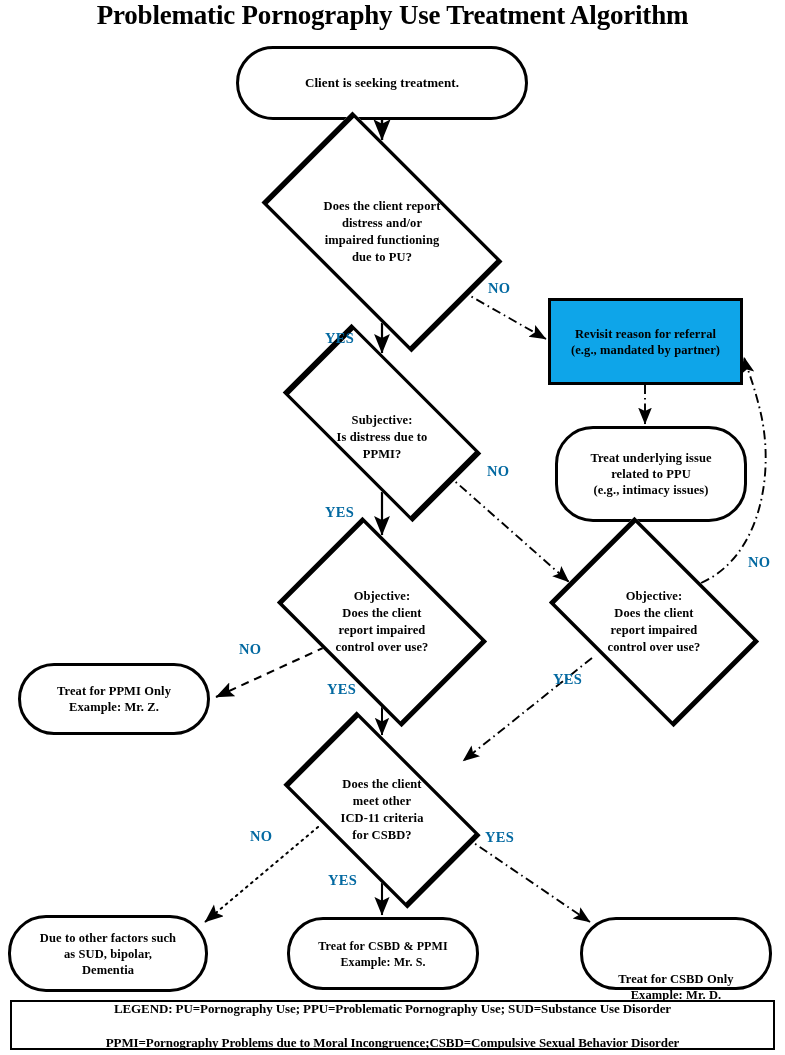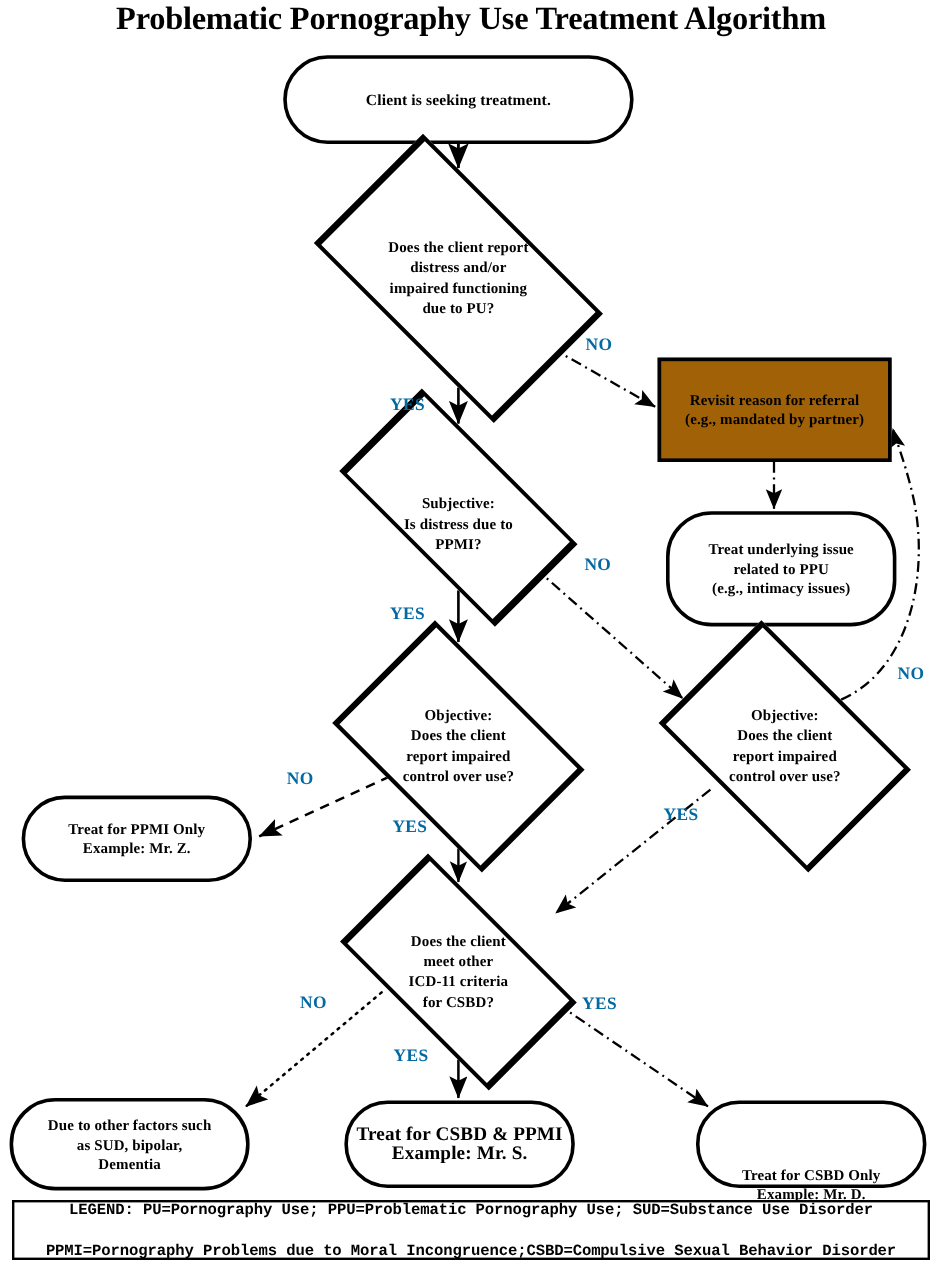--- a/index.html
+++ b/index.html
@@ -38,21 +38,21 @@
 
   
   .term{
     border:3.5px solid #000;
     background:#fff;
   }
 
   
   .rect{
     border:3.5px solid #000;
-    background:#a16207;
+    background:#0ea5e9;
     border-radius:0;
   }
 
   
   .diamond .shape{
     position:absolute;left:50%;top:50%;
     background:#fff;
     border:4px solid #000;
     box-sizing:border-box;
     transform-origin:center center;
@@ -216,41 +216,41 @@
 for CSBD?</div>
   </div>
 
   <div class="node term" style="left:8px;top:915px;width:200px;height:77px;border-radius:38px;">
     <div class="txt" style="font-size:12.5px;line-height:16px;">Due to other factors such
 as SUD, bipolar,
 Dementia</div>
   </div>
 
   <div class="node term" style="left:287px;top:917px;width:192px;height:73px;border-radius:36px;">
-    <div class="txt" style="font-size:16px;line-height:16px;">Treat for CSBD &amp; PPMI
+    <div class="txt" style="font-size:12px;line-height:16px;">Treat for CSBD &amp; PPMI
 Example: Mr. S.</div>
   </div>
 
   <div class="node term" style="left:580px;top:917px;width:192px;height:73px;border-radius:36px;">
     <div class="txt" style="font-size:12.5px;line-height:16px;margin-top:33px;">Treat for CSBD Only
 Example: Mr. D.</div>
   </div>
 
   <div class="elabel" style="left:325px;top:330px;">YES</div>
   <div class="elabel" style="left:488px;top:280px;">NO</div>
   <div class="elabel" style="left:325px;top:504px;">YES</div>
   <div class="elabel" style="left:487px;top:463px;">NO</div>
   <div class="elabel" style="left:239px;top:641px;">NO</div>
   <div class="elabel" style="left:327px;top:681px;">YES</div>
   <div class="elabel" style="left:553px;top:671px;">YES</div>
   <div class="elabel" style="left:748px;top:554px;">NO</div>
   <div class="elabel" style="left:250px;top:828px;">NO</div>
   <div class="elabel" style="left:328px;top:872px;">YES</div>
   <div class="elabel" style="left:485px;top:829px;">YES</div>
 
-  <div class="legend" style="left:10px;top:1000px;width:765px;height:50px;font-family:Liberation Mono, monospace;">
+  <div class="legend" style="left:10px;top:1000px;width:765px;height:50px;">
     <div class="ltxt">
       <div>LEGEND: PU=Pornography Use; PPU=Problematic Pornography Use; SUD=Substance Use Disorder</div>
       <div>PPMI=Pornography Problems due to Moral Incongruence;CSBD=Compulsive Sexual Behavior Disorder</div>
     </div>
   </div>
 
 </div>
 
 </body></html>

